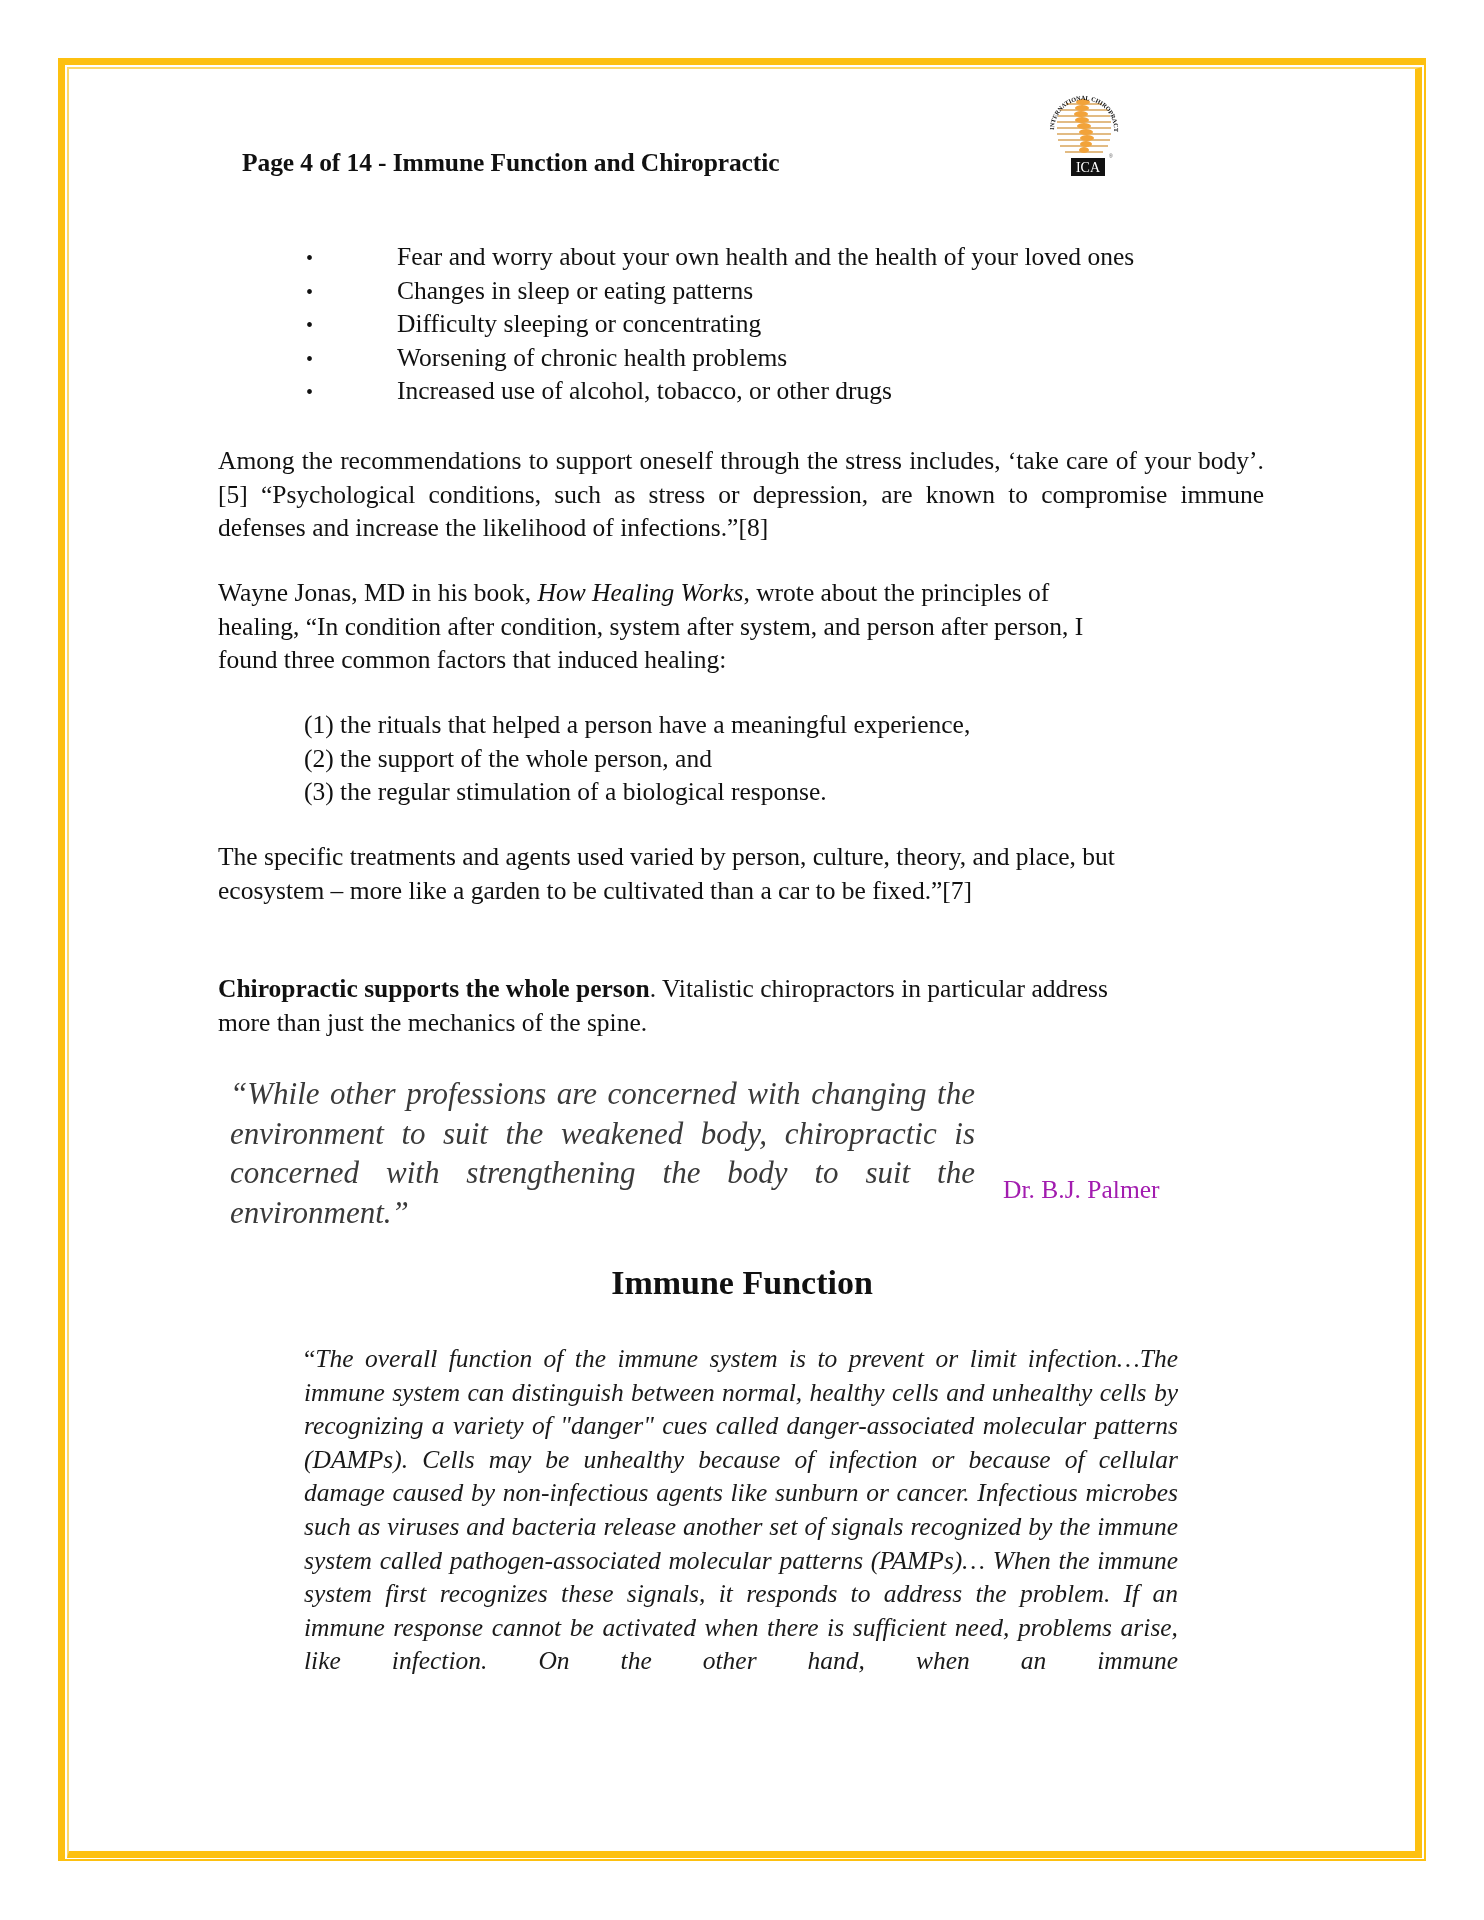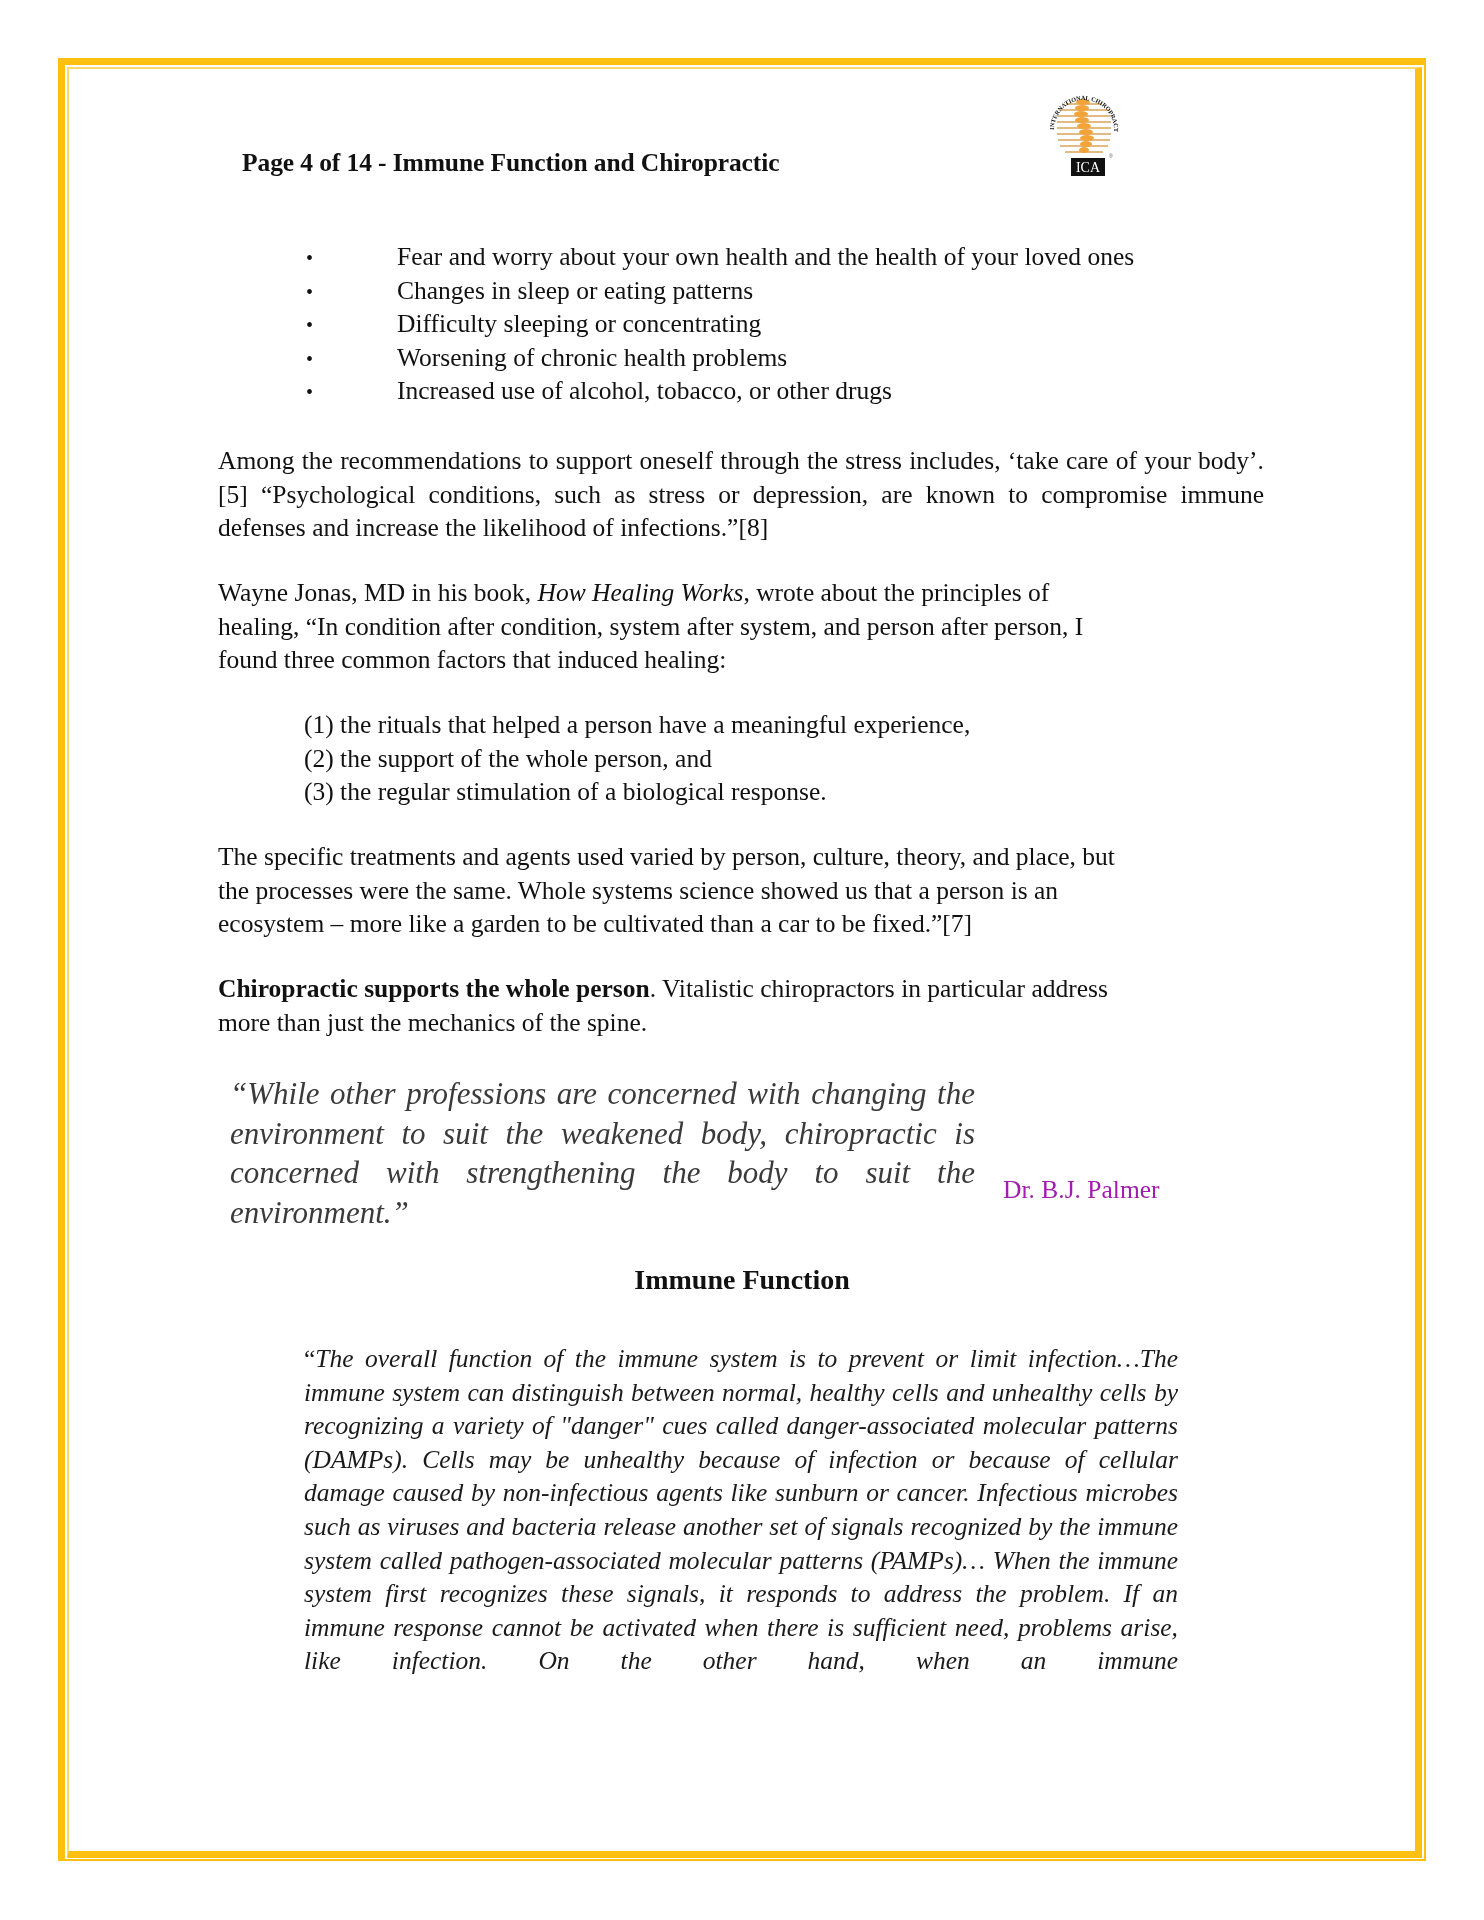--- a/index.html
+++ b/index.html
@@ -39,21 +39,21 @@
     .p3 { top: 840px; }
     .p4 { top: 972px; }
     .quote-block {
       left: 230px; top: 1074px; width: 745px;
       font-style: italic; font-size: 31px; line-height: 39.5px;
       text-align: justify; text-align-last: left; color: #3a3a3a;
     }
     .quote-author { left: 1003px; top: 1175px; font-size: 25.5px; color: #a21caf; white-space: nowrap; }
     .section-title {
       left: 0; width: 1484px; top: 1264px; text-align: center;
-      font-weight: bold; font-size: 28px;
+      font-weight: bold; font-size: 34px;
     }
     .italic-block {
       left: 304px; top: 1342px; width: 874px;
       font-style: italic; font-size: 25.5px; line-height: 33.6px;
       text-align: justify; text-align-last: justify; color: #1a1a1a;
     }
     .upright { font-style: normal; }
     b { font-weight: bold; }
   </style>
 </head>
@@ -136,21 +136,20 @@
 </div>
 
 <div class="abs numbered body-text">
   <div>(1) the rituals that helped a person have a meaningful experience,</div>
   <div>(2) the support of the whole person, and</div>
   <div>(3) the regular stimulation of a biological response.</div>
 </div>
 
 <div class="abs para-left body-text p3">
   <div>The specific treatments and agents used varied by person, culture, theory, and place, but</div>
-  <div>the processes were the same.  Whole systems science showed us that a person is an</div>
   <div>ecosystem – more like a garden to be cultivated than a car to be fixed.”[7]</div>
 </div>
 
 <div class="abs para-left body-text p4">
   <div><b>Chiropractic supports the whole person</b><span>.  Vitalistic chiropractors in particular address</span></div>
   <div>more than just the mechanics of the spine.</div>
 </div>
 
 <div class="abs quote-block">“While other professions are concerned with changing the environment to suit the weakened body, chiropractic is concerned with strengthening the body to suit the environment.”</div>
 <div class="abs quote-author">Dr. B.J. Palmer</div>

